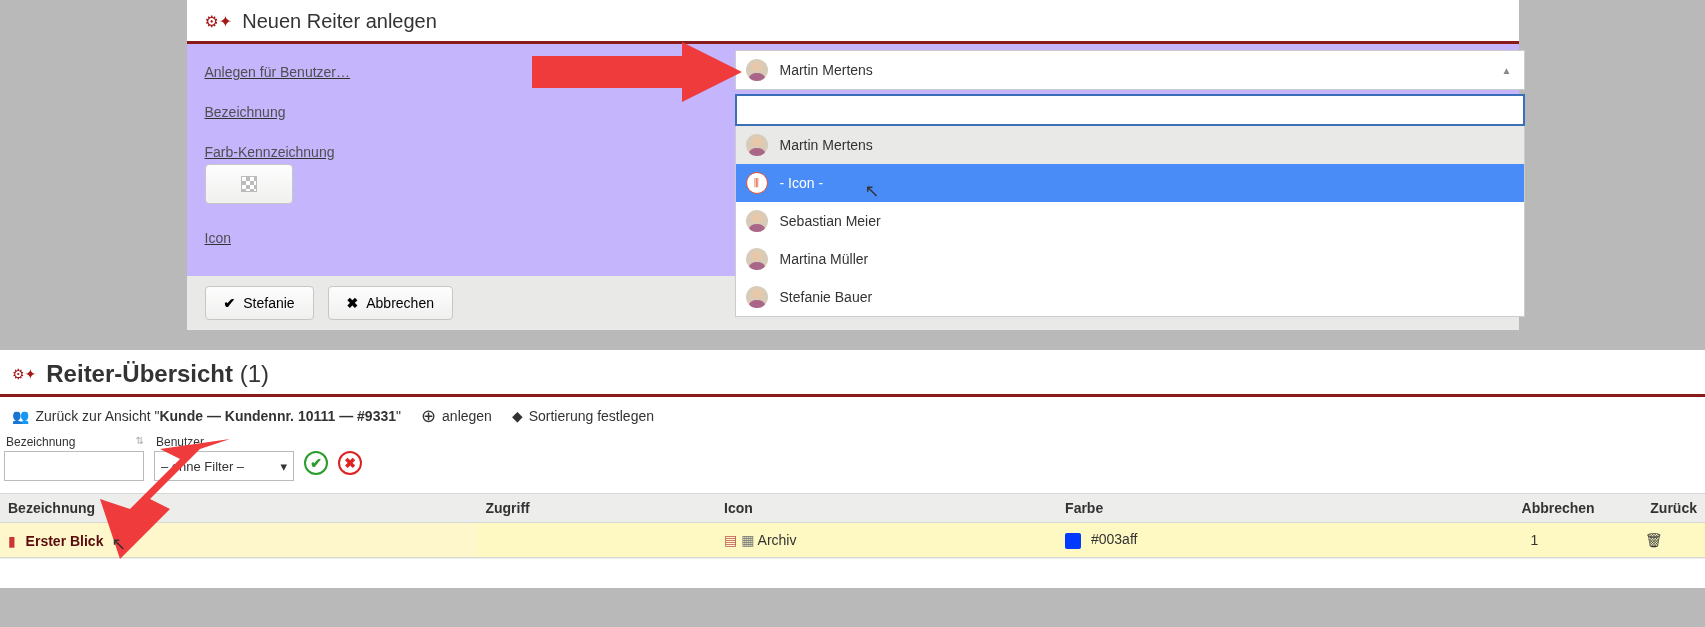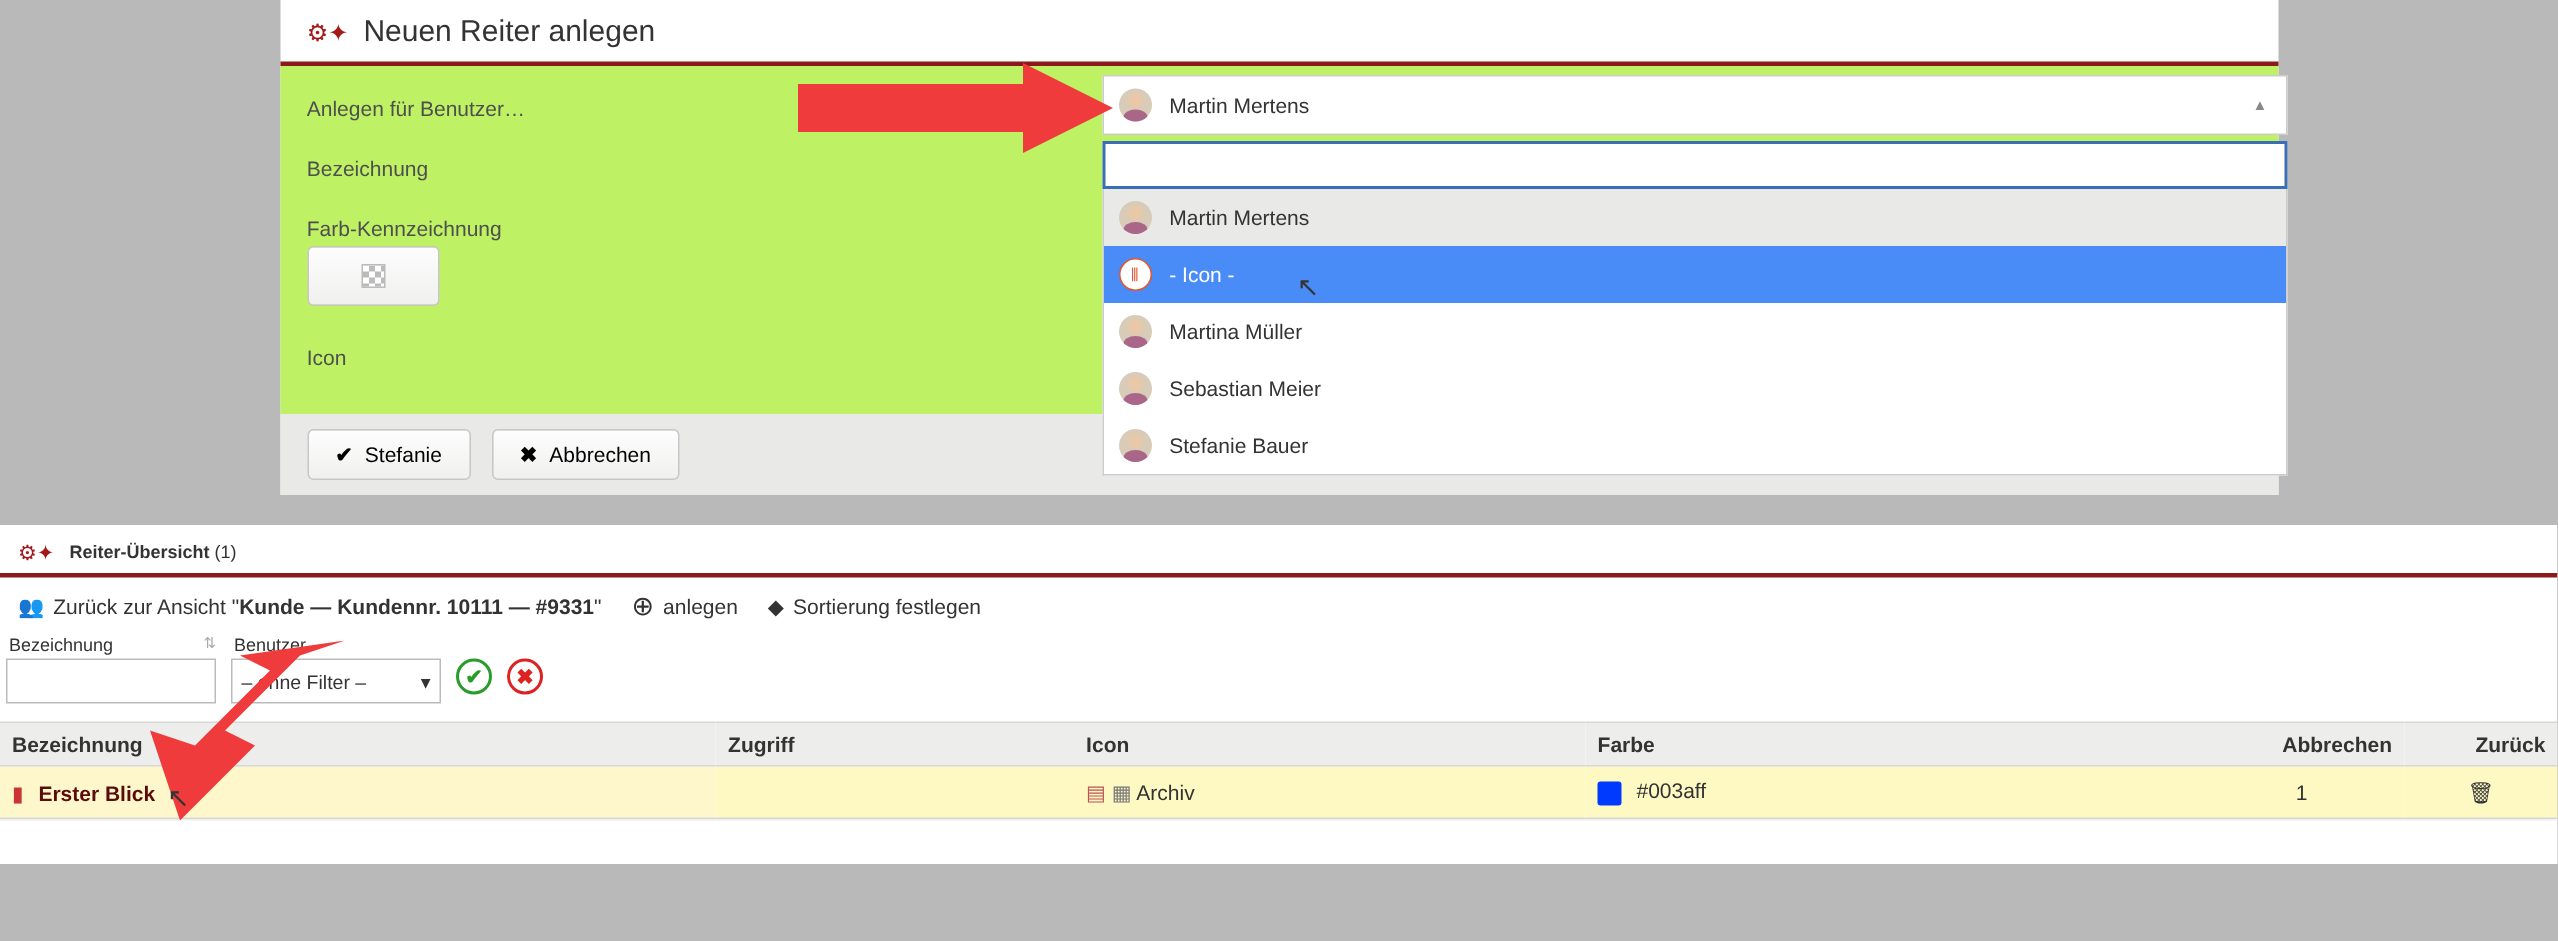--- a/index.html
+++ b/index.html
@@ -5,21 +5,21 @@
 * { box-sizing: border-box; margin: 0; padding: 0; }
 body { font-family: Arial, sans-serif; font-size: 14px; background: #b9b9b9; color: #333; }
 
 .panel-wrap { padding: 0; }
 .panel { background: #fff; margin: 0 auto; width: 1332px; position: relative; }
 
 .panel-header { display: flex; align-items: center; padding: 10px 18px 8px 18px; border-bottom: 3px solid #8b1a1a; }
 .panel-header .gear-icon { color: #a51818; font-size: 16px; margin-right: 10px; }
 .panel-header h2 { font-size: 20px; font-weight: normal; }
 
-.form-area { background: #bef264; padding: 14px 18px 12px 18px; position: relative; }
+.form-area { background: #c4b5fd; padding: 14px 18px 12px 18px; position: relative; text-decoration: underline; }
 .form-row { display: flex; align-items: center; margin-bottom: 12px; min-height: 28px; }
 .form-label { width: 330px; color: #4f4f4f; font-size: 14px; }
 .color-btn { width: 88px; height: 40px; background: linear-gradient(#fdfdfd,#f0f0ef); border: 1px solid #c7c7c7; border-radius: 4px; display:flex; align-items:center; justify-content:center; cursor:pointer; }
 .color-swatch { width:16px; height:16px; background:repeating-conic-gradient(#bbb 0 25%, #fff 0 50%) 0 0/8px 8px; border:1px solid #bbb; }
 
 .action-bar { background: #e9e9e8; padding: 10px 18px; }
 .btn { display:inline-flex; align-items:center; gap:8px; background: linear-gradient(#fdfdfd,#f0f0ef); border:1px solid #c7c7c7; border-radius:4px; padding:8px 18px; font-size:14px; cursor:pointer; margin-right:10px; }
 .btn .ico { font-weight:bold; }
 
 
@@ -38,21 +38,21 @@
 .avatar.all::before { content:"⦀"; position:absolute; inset:0; display:flex; align-items:center; justify-content:center; color:#d53; font-size:12px; }
 .avatar.all::after { display:none; }
 
 
 .arrow { position:absolute; z-index:50; pointer-events:none; }
 .arrow svg { display:block; }
 
 
 .lower { background:#fff; margin-top:20px; }
 .lower-header { display:flex; align-items:center; padding:10px 12px 6px 12px; border-bottom:3px solid #8b1a1a; gap:10px; }
-.lower-header h2 { font-size:12px; font-weight:bold; }
+.lower-header h2 { font-size:24px; font-weight:bold; }
 .lower-header .count { font-weight:normal; }
 
 .toolbar { display:flex; align-items:center; gap:20px; padding:8px 12px; font-size:14px; }
 .toolbar .tlink { display:flex; align-items:center; gap:6px; cursor:pointer; }
 .toolbar .bold { font-weight:bold; }
 .people-icon { color:#a54; }
 
 .filter-row { display:flex; align-items:flex-start; gap:10px; padding:0 4px 12px 4px; position:relative; }
 .filter-col { display:flex; flex-direction:column; gap:2px; }
 .filter-col label { font-size:12px; color:#333; padding-left:2px; display:flex; justify-content:space-between; }
@@ -126,25 +126,25 @@
             <div class="select-item hover-grey">
               <span class="avatar head"></span>
               <span>Martin Mertens</span>
             </div>
             <div class="select-item selected">
               <span class="avatar all"></span>
               <span>- Icon -</span>
             </div>
             <div class="select-item ">
               <span class="avatar head"></span>
+              <span>Sebastian Meier</span>
+            </div>
+            <div class="select-item ">
+              <span class="avatar head"></span>
               <span>Martina Müller</span>
-            </div>
-            <div class="select-item ">
-              <span class="avatar head"></span>
-              <span>Sebastian Meier</span>
             </div>
             <div class="select-item ">
               <span class="avatar head"></span>
               <span>Stefanie Bauer</span>
             </div>
           </div>
         <span class="cursor" style="left:130px; top:130px;">↖</span>
       </div>
     </div>
 

